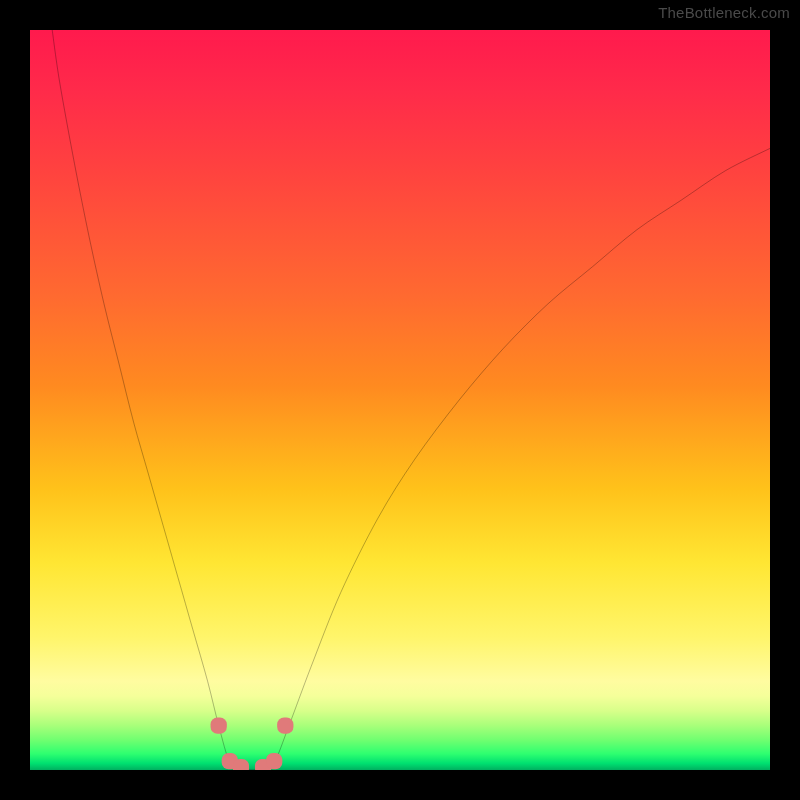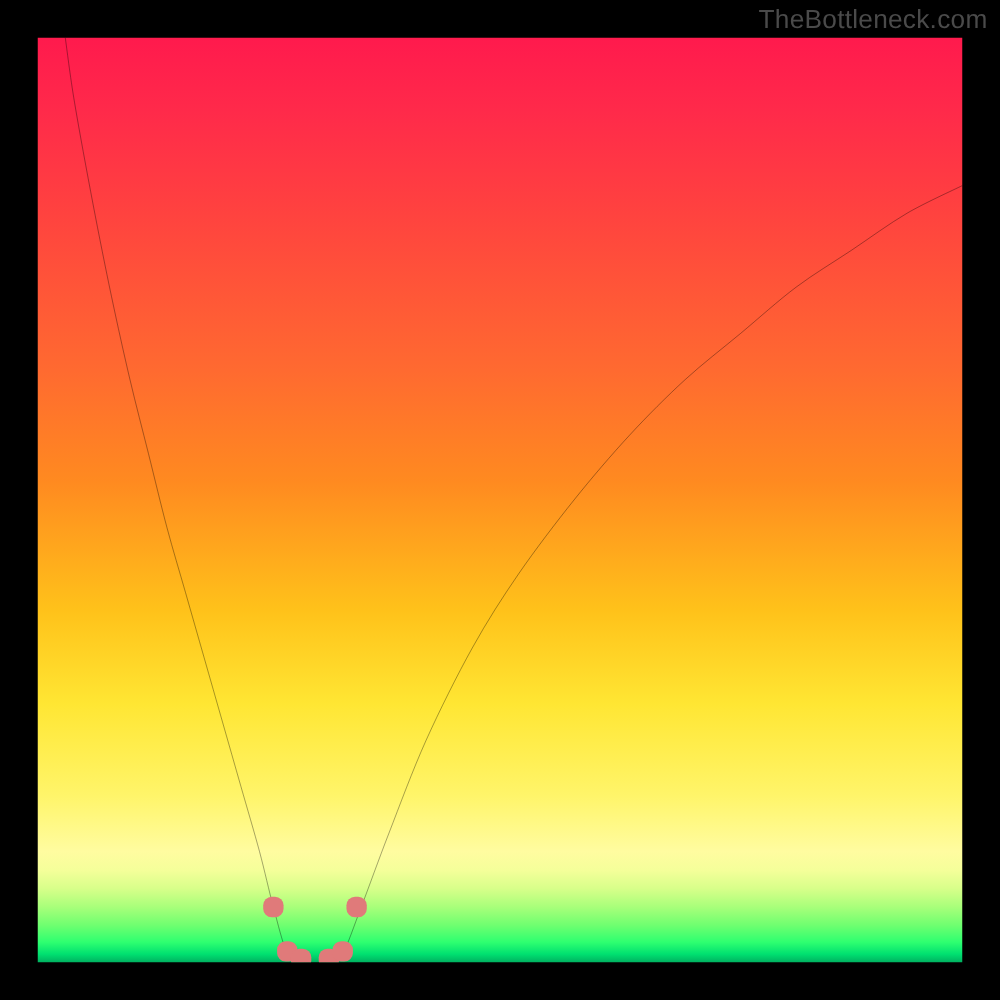--- a/index.html
+++ b/index.html
@@ -51,21 +51,21 @@
   }
   svg.curve {
     position: absolute;
     inset: 0;
   }
   .watermark {
     position: absolute;
     top: 4px;
     right: 10px;
     color: #4a4a4a;
-    font-size: 21px;
+    font-size: 15px;
     font-weight: 500;
     letter-spacing: 0.2px;
     user-select: none;
   }
 </style>
 </head>
 <body>
 
 <div class="frame">
 

